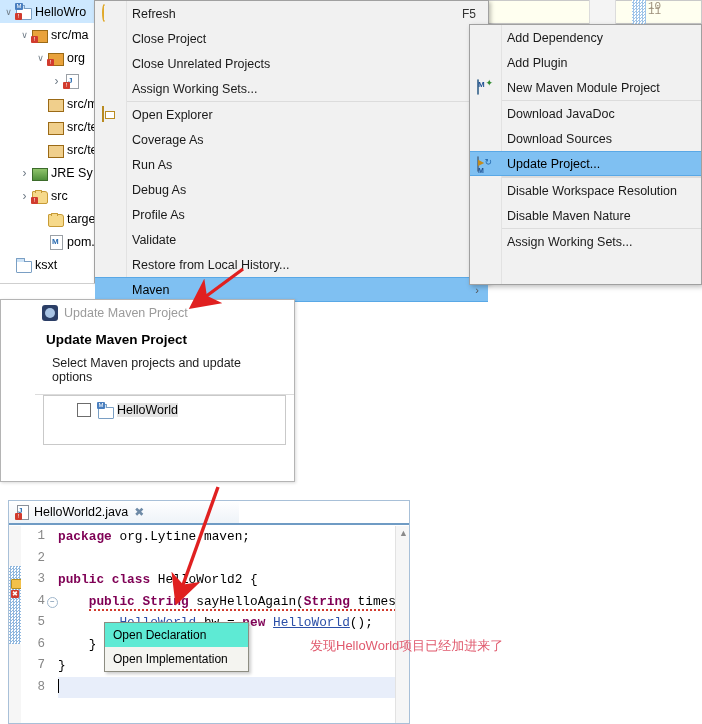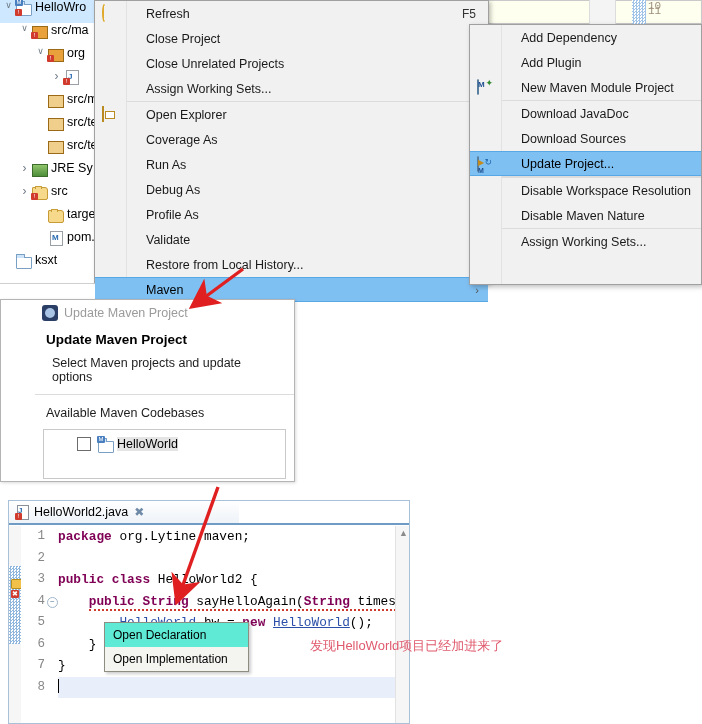--- a/index.html
+++ b/index.html
@@ -8,21 +8,21 @@
     background:#ffffff;
     font-family:"Liberation Sans", sans-serif;
     font-size:12px;color:#000;
   }
   
   #tree{
     position:absolute;left:0;top:0;width:95px;height:283px;
     background:#ffffff;border-right:1px solid #cfcfcf;border-bottom:1px solid #cfcfcf;
     overflow:hidden;
   }
-  .trow{height:23px;display:flex;align-items:flex-start;white-space:nowrap;position:relative;}
+  .trow{height:23px;display:flex;align-items:center;white-space:nowrap;position:relative;}
   .trow.sel{background:#cde8ff;}
   .arrow{width:13px;text-align:center;color:#6f7b86;font-size:9px;flex:0 0 13px;}
   .arrow.open::before{content:"\2228";}
   .arrow.closed::before{content:"\203A";font-size:12px;}
   .ico{width:17px;height:16px;flex:0 0 17px;position:relative;margin-right:3px;}
   .tlabel{font-size:12.5px;color:#000;}
 
   
   .ic-folder{background:#f6d98a;border:1px solid #c79b36;border-radius:1px 3px 2px 2px;
     width:14px;height:11px;position:absolute;left:1px;top:3px;}
@@ -47,21 +47,21 @@
   
   #ctxmenu{
     position:absolute;left:94px;top:0;width:395px;height:283px;
     background:#f1f1f1;border:1px solid #a0a0a0;box-sizing:border-box;
     box-shadow:2px 2px 4px rgba(0,0,0,.25);
   }
   .mgutter{position:absolute;left:0;top:0;bottom:0;width:31px;background:#f1f1f1;
     border-right:1px solid #e2e2e2;}
   .mitem{position:relative;height:25px;display:flex;align-items:center;
     padding-left:31px;box-sizing:border-box;white-space:nowrap;}
-  .mitem .mtxt{font-size:12.5px;color:#1a1a1a;padding-left:20px;text-align:center;}
+  .mitem .mtxt{font-size:12.5px;color:#1a1a1a;padding-left:6px;text-align:center;}
   .mitem .macc{position:absolute;right:12px;font-size:12px;color:#333;}
   .mitem .msub{position:absolute;right:9px;color:#555;font-size:11px;}
   .mitem.hl{background:#7fc0f2;border-top:1px solid #59a8e6;border-bottom:1px solid #59a8e6;}
   .mitem.hl .mtxt{color:#000;}
   .msep{height:1px;background:#dcdcdc;margin-left:31px;}
   .mico{position:absolute;left:7px;top:5px;width:16px;height:15px;}
   .ic-refresh{width:14px;height:14px;border:2px solid #e0a92b;border-radius:50%;
     border-right-color:transparent;}
   .ic-explorer{width:14px;height:12px;background:#f4d98f;border:1px solid #b98b21;margin-top:2px;}
   .ic-explorer:after{content:"";position:absolute;left:3px;top:4px;width:8px;height:6px;background:#fff;
@@ -388,21 +388,20 @@
 <div id="dialog">
   <div id="dlgtitle">
     <span class="ic-dlg"></span>
     <span class="t">Update Maven Project</span>
   </div>
   <div id="dlghead">
     <div class="h">Update Maven Project</div>
     <div class="d">Select Maven projects and update options</div>
   </div>
   <div class="dsep"></div>
-  <div id="dlgsection">Available Maven Codebases</div>
   <div id="dlglist">
       <div class="crow">
         <span class="cbox"></span>
         <span class="cfold">
           <span class="ic-folder-blue" style="left:2px;"></span>
           <span class="mbadge" style="left:1px;">M</span>
         </span>
         <span class="cl selbg">HelloWorld</span>
       </div>
     </div>

